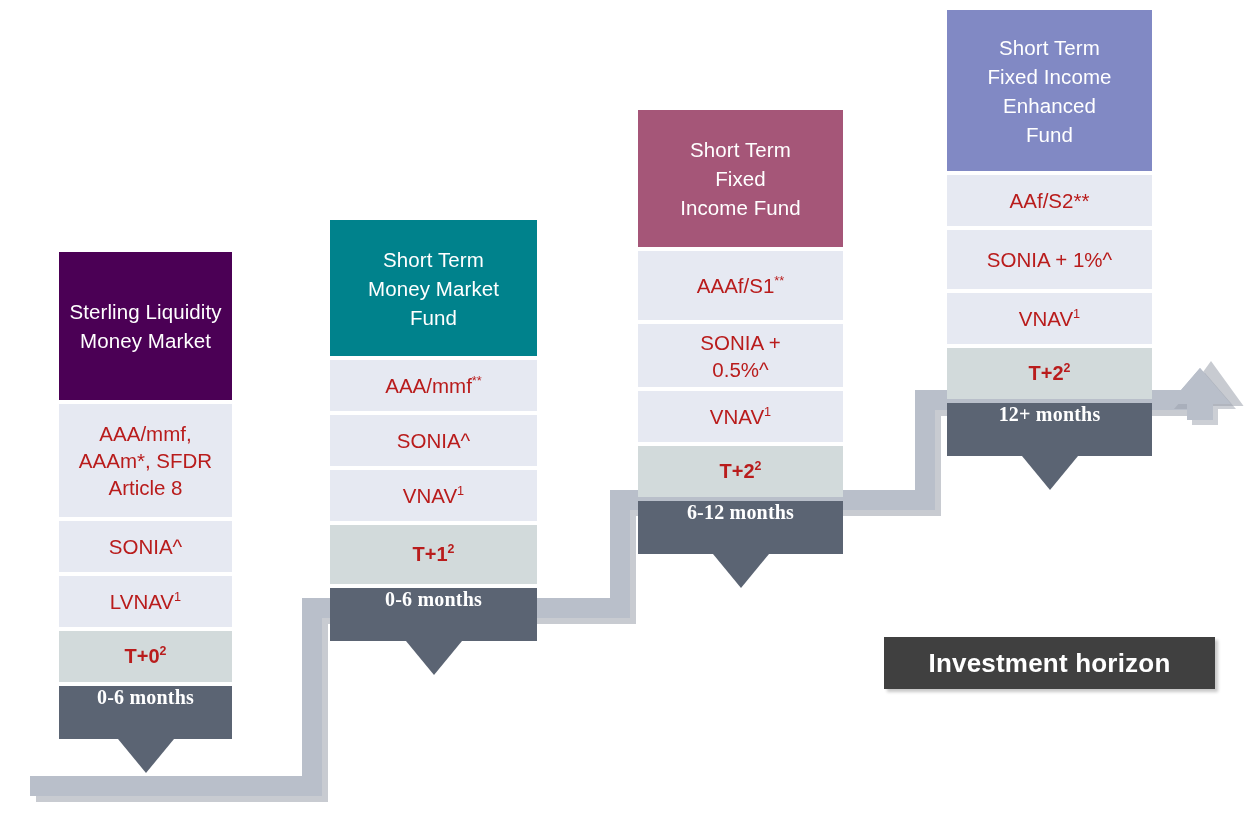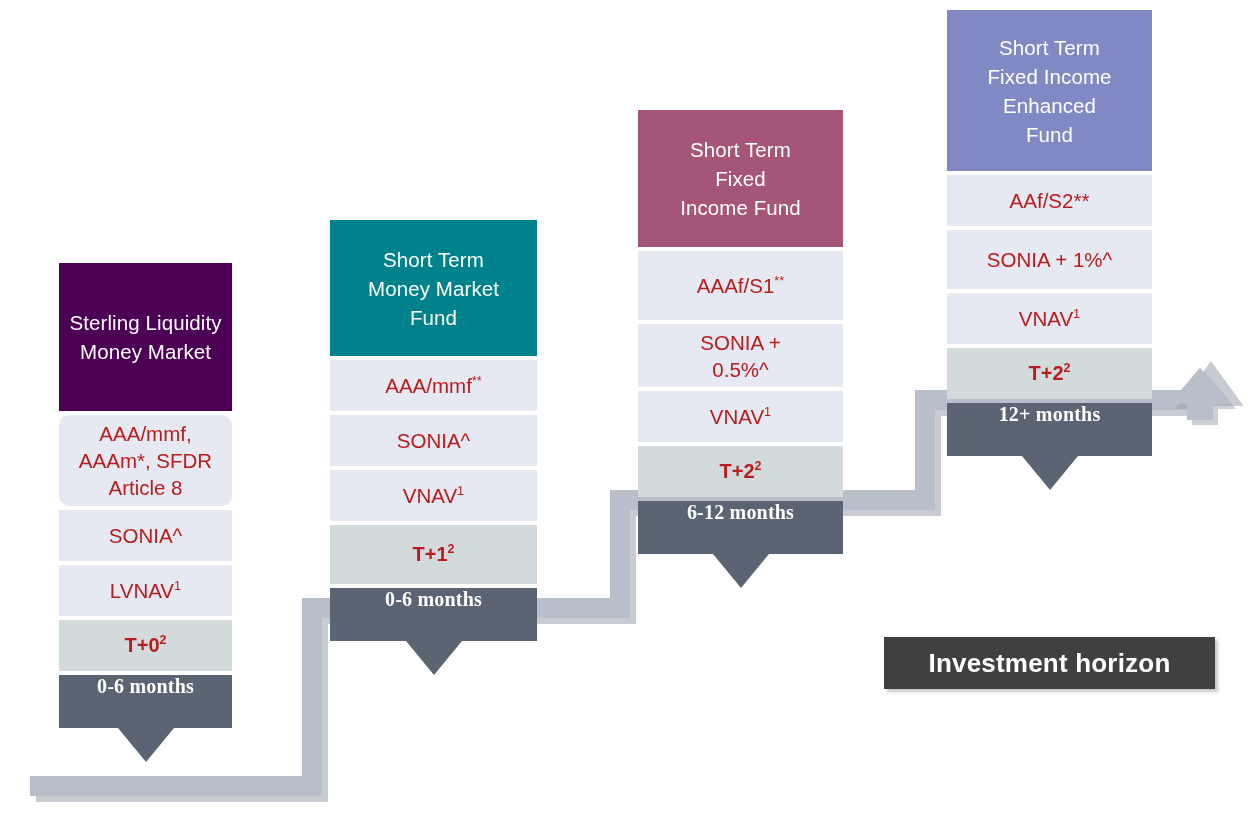--- a/index.html
+++ b/index.html
@@ -145,25 +145,25 @@
                L 1200 400" fill="none" stroke="#b9bfca" stroke-width="20" stroke-linejoin="miter"></path>
 
       <path d="M 1200 400 L 1200 395" fill="none" stroke="#b9bfca" stroke-width="20"></path>
 
       <polygon points="1200,368 1231,404 1213,404 1213,420 1187,420 1187,404 1169,404" fill="#b9bfca"></polygon>
       <polygon points="1200,368 1231,404 1213,404 1213,420 1187,420 1187,404 1169,404" fill="#9aa0ab" opacity="0.5" transform="translate(5,5)"></polygon>
       <polygon points="1200,368 1231,404 1213,404 1213,420 1187,420 1187,404 1169,404" fill="#b9bfca"></polygon>
     </svg>
   </div>
 
-  <div class="column" id="col-1" style="left:22px; top:263px; width:210px;padding-left:37px;">
+  <div class="column" id="col-1" style="left:22px; top:252px; width:210px;padding-left:37px;">
     <div class="col-header" style="height:148px; background:#4B0055;">
       <span>Sterling Liquidity<br>Money Market</span>
     </div>
-    <div class="attr-row" style="height:91px;border-radius:10px;">
+    <div class="attr-row" style="height:113px;">
       <span>AAA/mmf,<br>AAAm*, SFDR<br>Article 8</span>
     </div>
     <div class="attr-row" style="height:51px;">
       <span>SONIA^</span>
     </div>
     <div class="attr-row" style="height:51px;">
       <span>LVNAV<sup>1</sup></span>
     </div>
     <div class="attr-row settle" style="height:51px;">
       <span>T+0<sup>2</sup></span>

